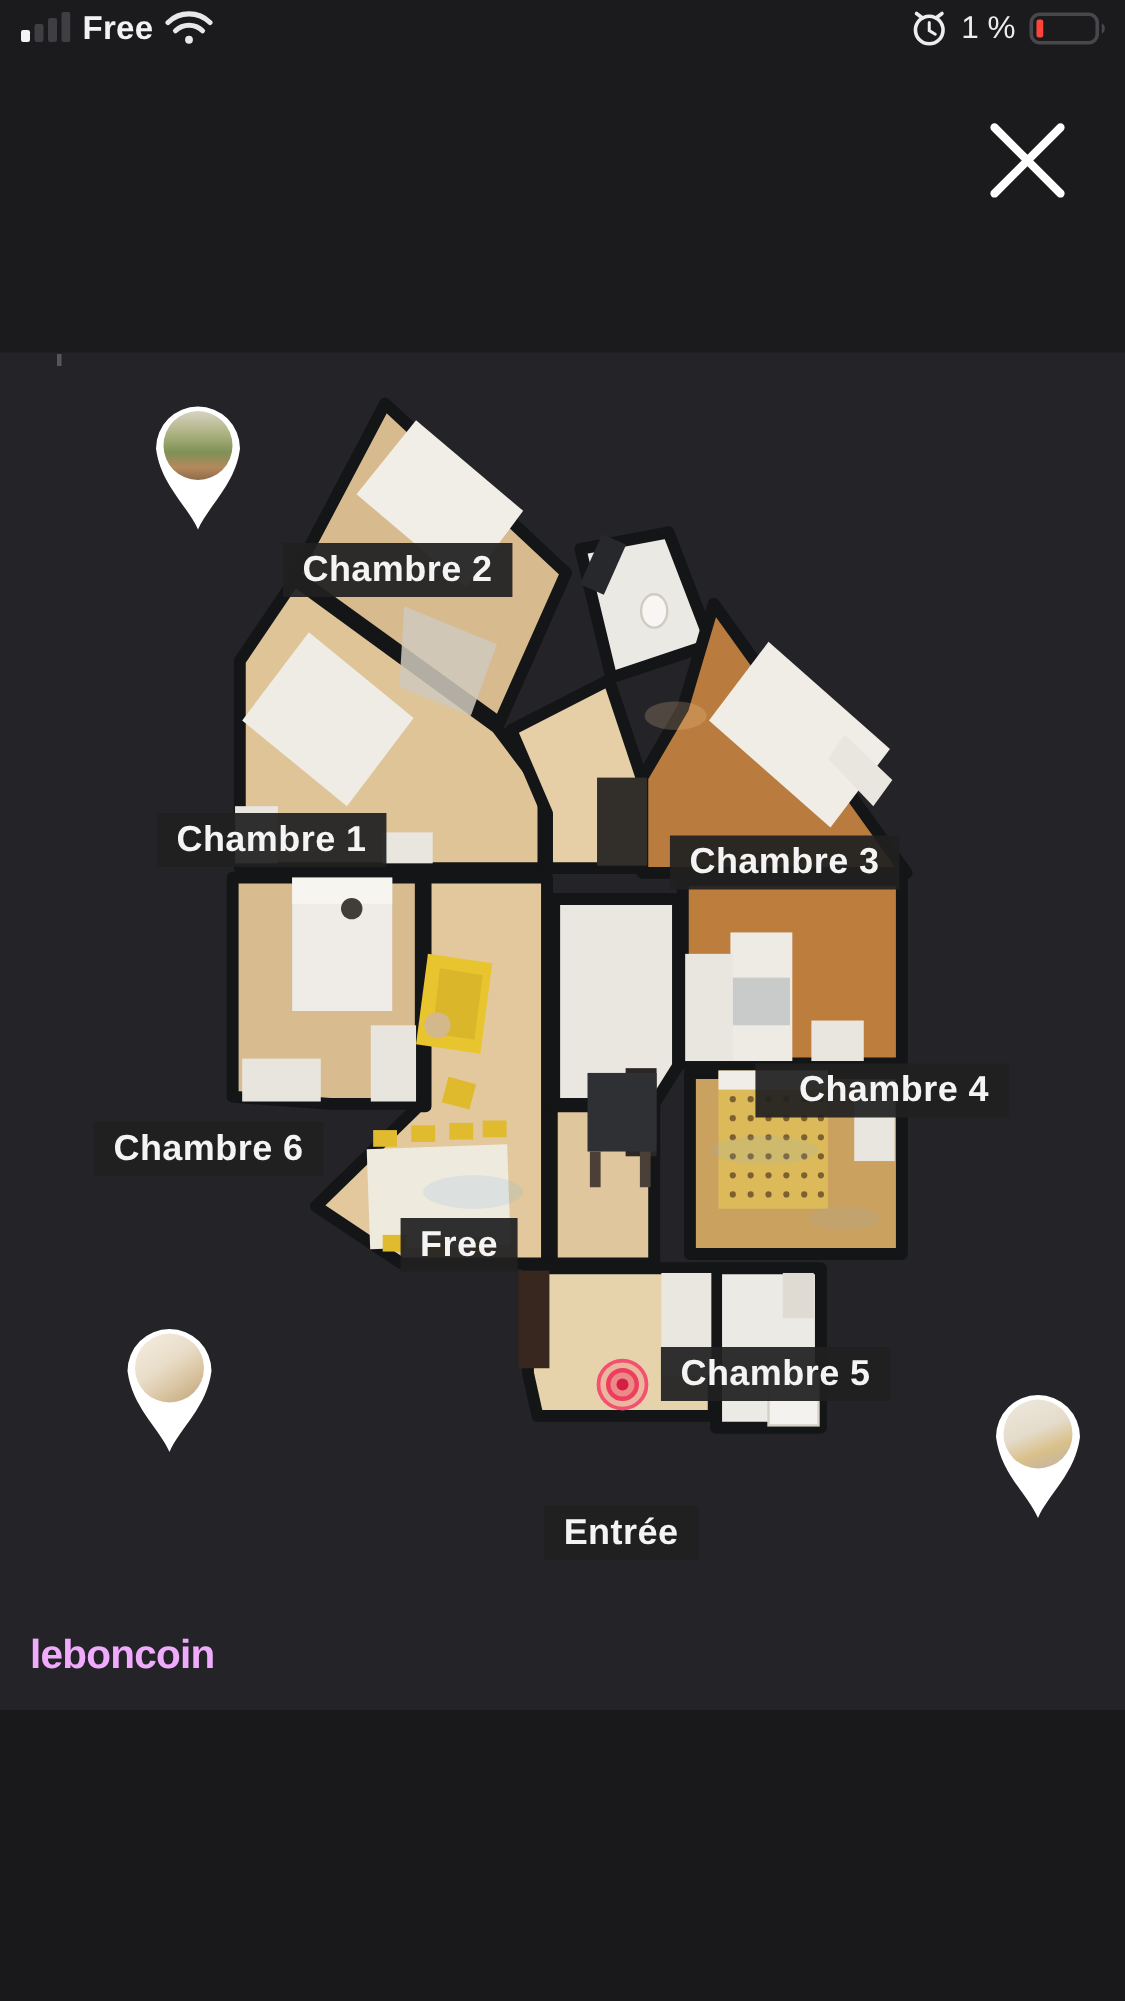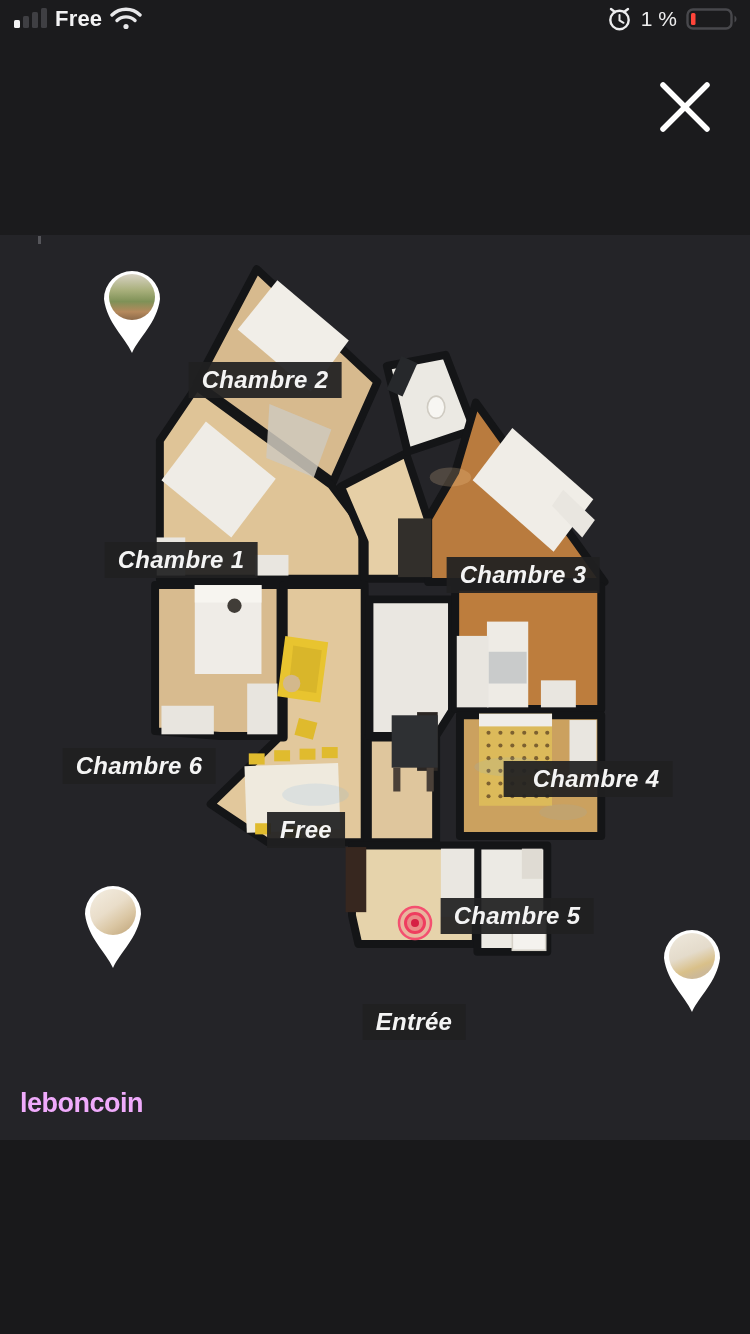--- a/index.html
+++ b/index.html
@@ -22,21 +22,20 @@
     background:transparent;border:0;padding:0;cursor:pointer;}
   
   .viewer{position:absolute;left:0;top:235px;width:750px;height:905px;background:#242428;}
   .viewer-notch{position:absolute;left:38px;top:1px;width:3px;height:8px;background:#55555a;}
   .plan-svg{position:absolute;left:0;top:0;}
   .room-label{
     position:absolute;transform:translate(-50%,-50%);
     background:rgba(32,32,33,.93);color:#f4f4f4;
     font-size:24px;font-weight:bold;padding:4px 13px;white-space:nowrap;
     letter-spacing:.3px;
-    font-style:italic;
   }
   .pin{position:absolute;}
   .pos-marker{position:absolute;}
   .brand-logo{position:absolute;left:20px;top:853px;
     font-size:27px;font-weight:bold;color:#f0abfc;letter-spacing:-.5px;}
   .bottom-area{position:absolute;left:0;top:1140px;width:750px;height:194px;background:#19191b;}
 </style>
 </head>
 <body>
 
@@ -208,21 +207,21 @@
         <ellipse cx="612" cy="962" rx="30" ry="10" fill="#86b6e0" opacity="0.12"></ellipse>
         <ellipse cx="470" cy="540" rx="26" ry="12" fill="#ffd9a0" opacity="0.2"></ellipse>
       </g>
     </svg>
 
     <div>
       <div class="room-label" style="left:265px;top:145px;">Chambre 2</div>
       <div class="room-label" style="left:181px;top:325px;">Chambre 1</div>
       <div class="room-label" style="left:523px;top:340px;">Chambre 3</div>
       <div class="room-label" style="left:139px;top:531px;">Chambre 6</div>
-      <div class="room-label" style="left:588px;top:544px;padding-left:29px;">Chambre 4</div>
+      <div class="room-label" style="left:588px;top:492px;padding-left:29px;">Chambre 4</div>
       <div class="room-label" style="left:306px;top:595px;">Free</div>
       <div class="room-label" style="left:517px;top:681px;">Chambre 5</div>
       <div class="room-label" style="left:414px;top:787px;">Entrée</div>
     </div>
 
     <svg class="pin" style="left:96px;top:28px;" width="72" height="94" viewBox="0 0 72 94">
       <path d="M36 90 C29 74 11 60 8 36 A28 28 0 1 1 64 36 C61 60 43 74 36 90 Z" fill="#ffffff"></path>
       <circle cx="36" cy="34" r="23" fill="url(#pg1)"></circle>
       <defs>
           <linearGradient id="pg1" x1="0" y1="0" x2="0" y2="1">

